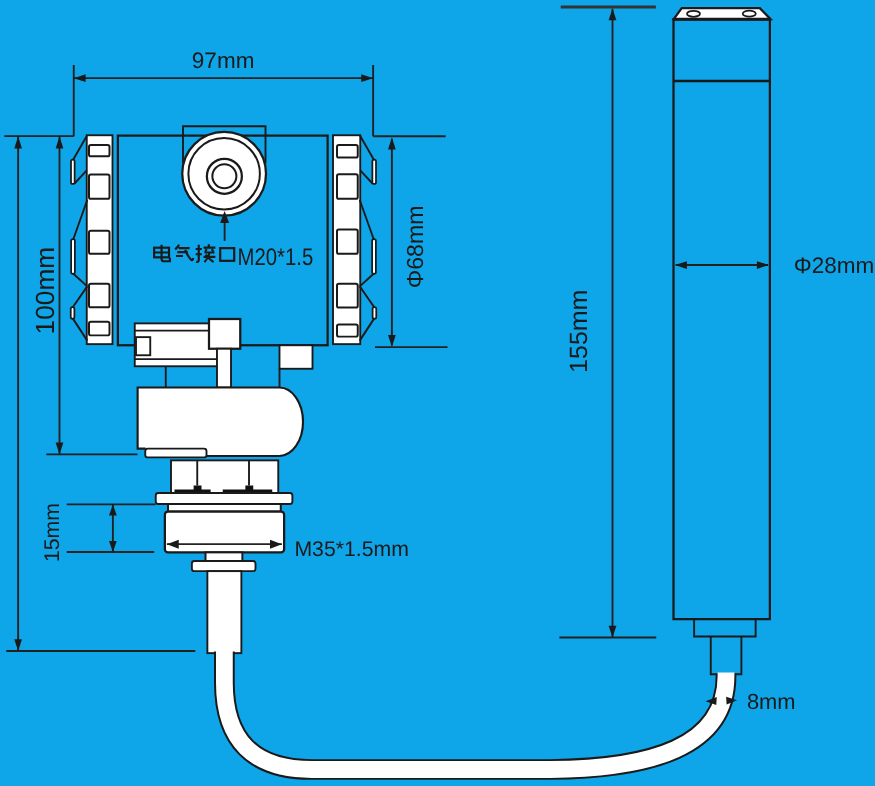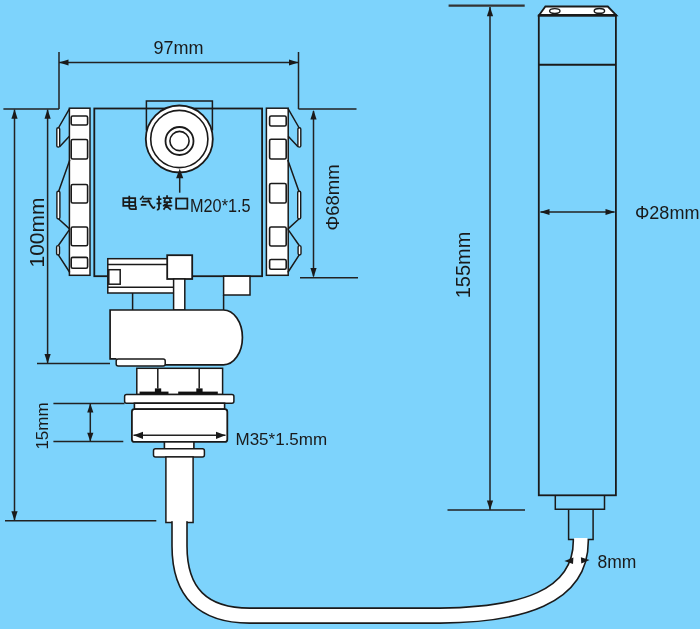--- a/index.html
+++ b/index.html
@@ -1,16 +1,16 @@
 <!DOCTYPE html>
 <html><head>
 <meta charset="utf-8">
 <style>
   html,body{margin:0;padding:0;background:#ffffff;}
-  #stage{position:relative;width:700px;height:629px;background:#7dd3fc;overflow:hidden;}
+  #stage{position:relative;width:700px;height:629px;background:#0ea5e9;overflow:hidden;}
   svg{position:absolute;top:0;left:0;}
   text{font-family:"Liberation Sans",sans-serif;fill:#1a1a1a;}
 </style>
 </head>
 <body>
 
 <div id="stage">
 <svg width="700" height="629" viewBox="0 0 700 629">
 <defs></defs>
 

